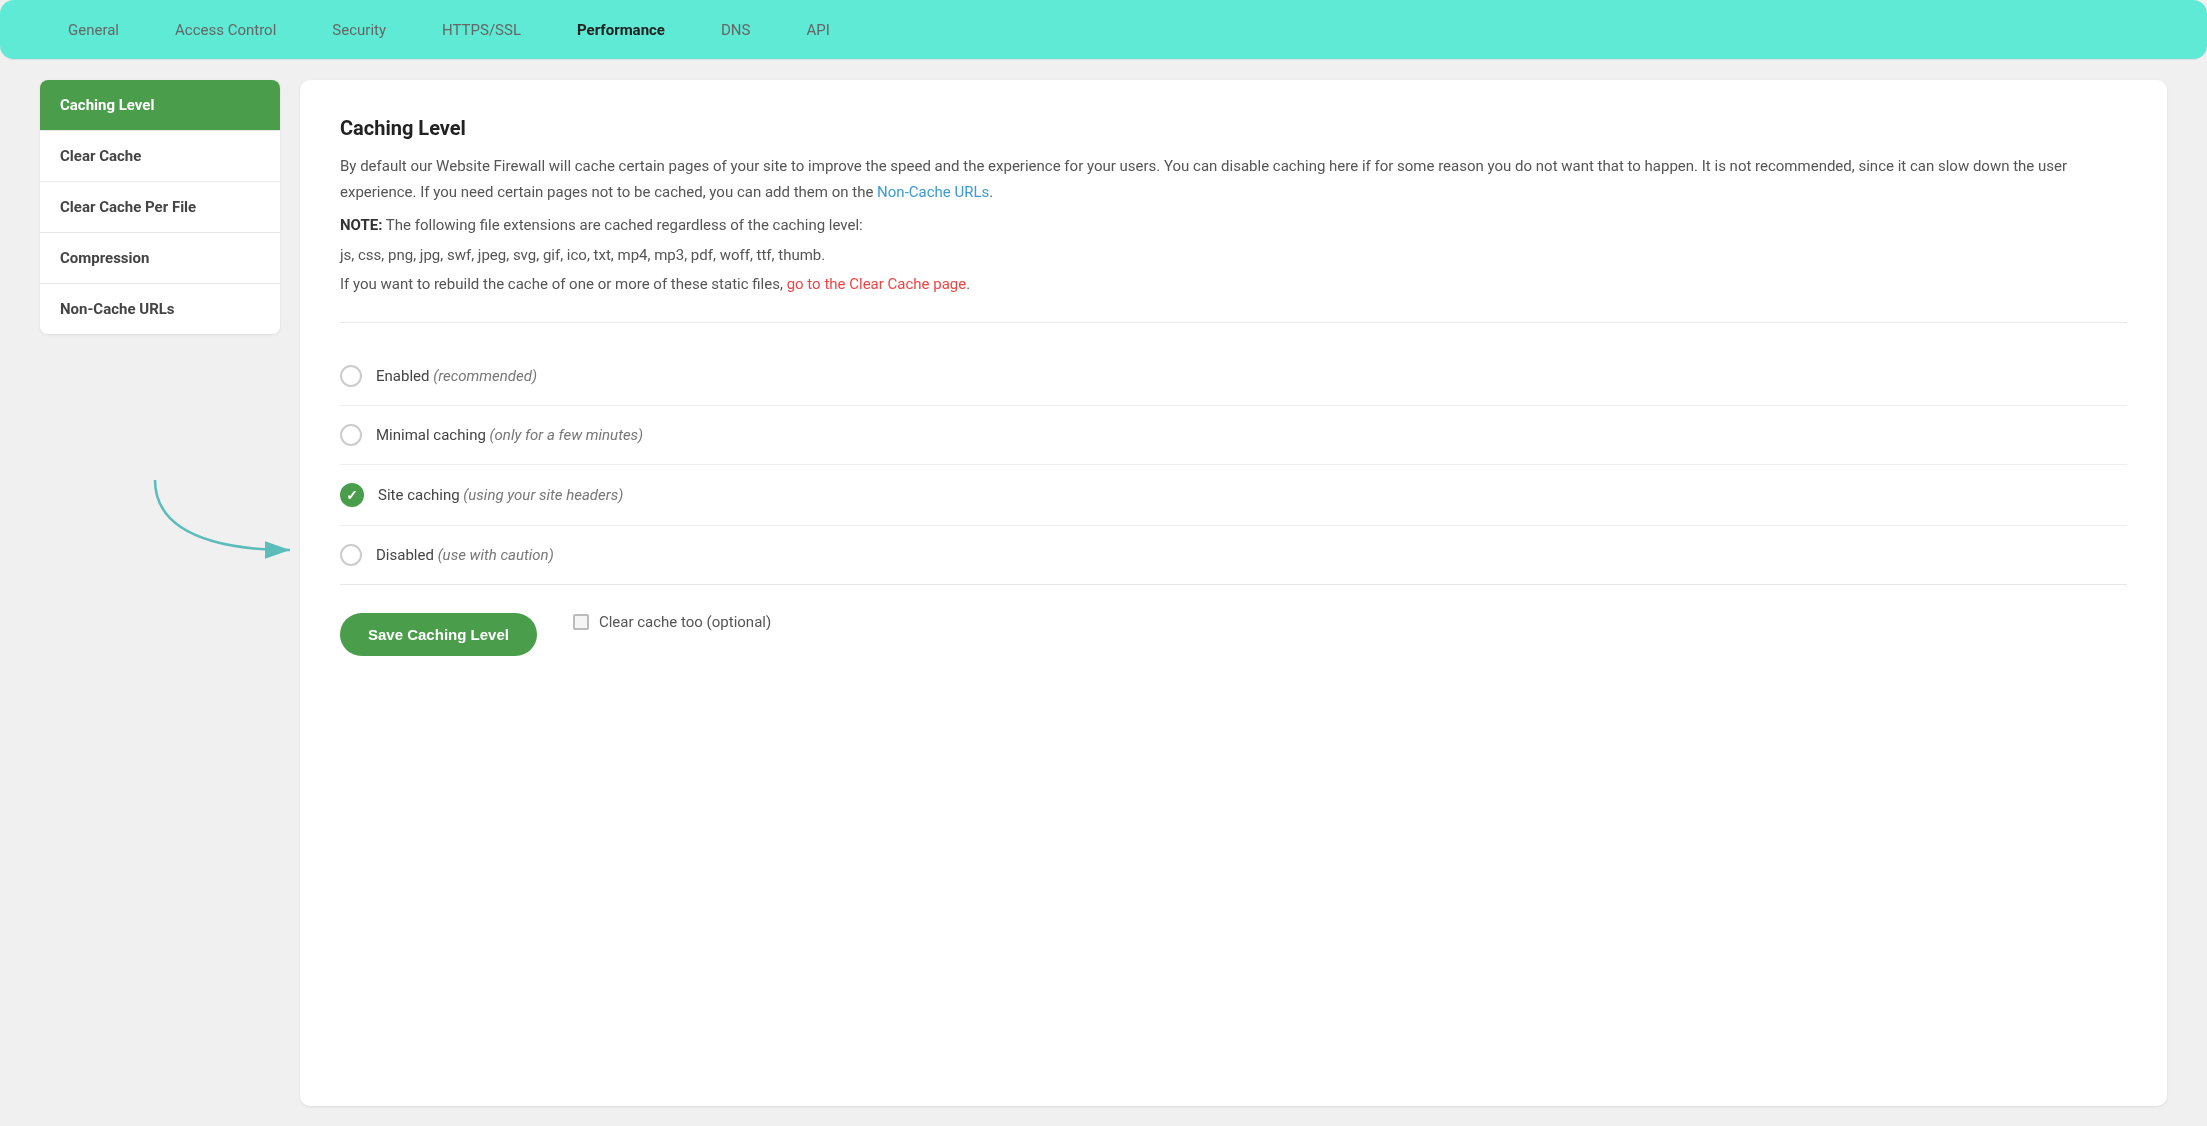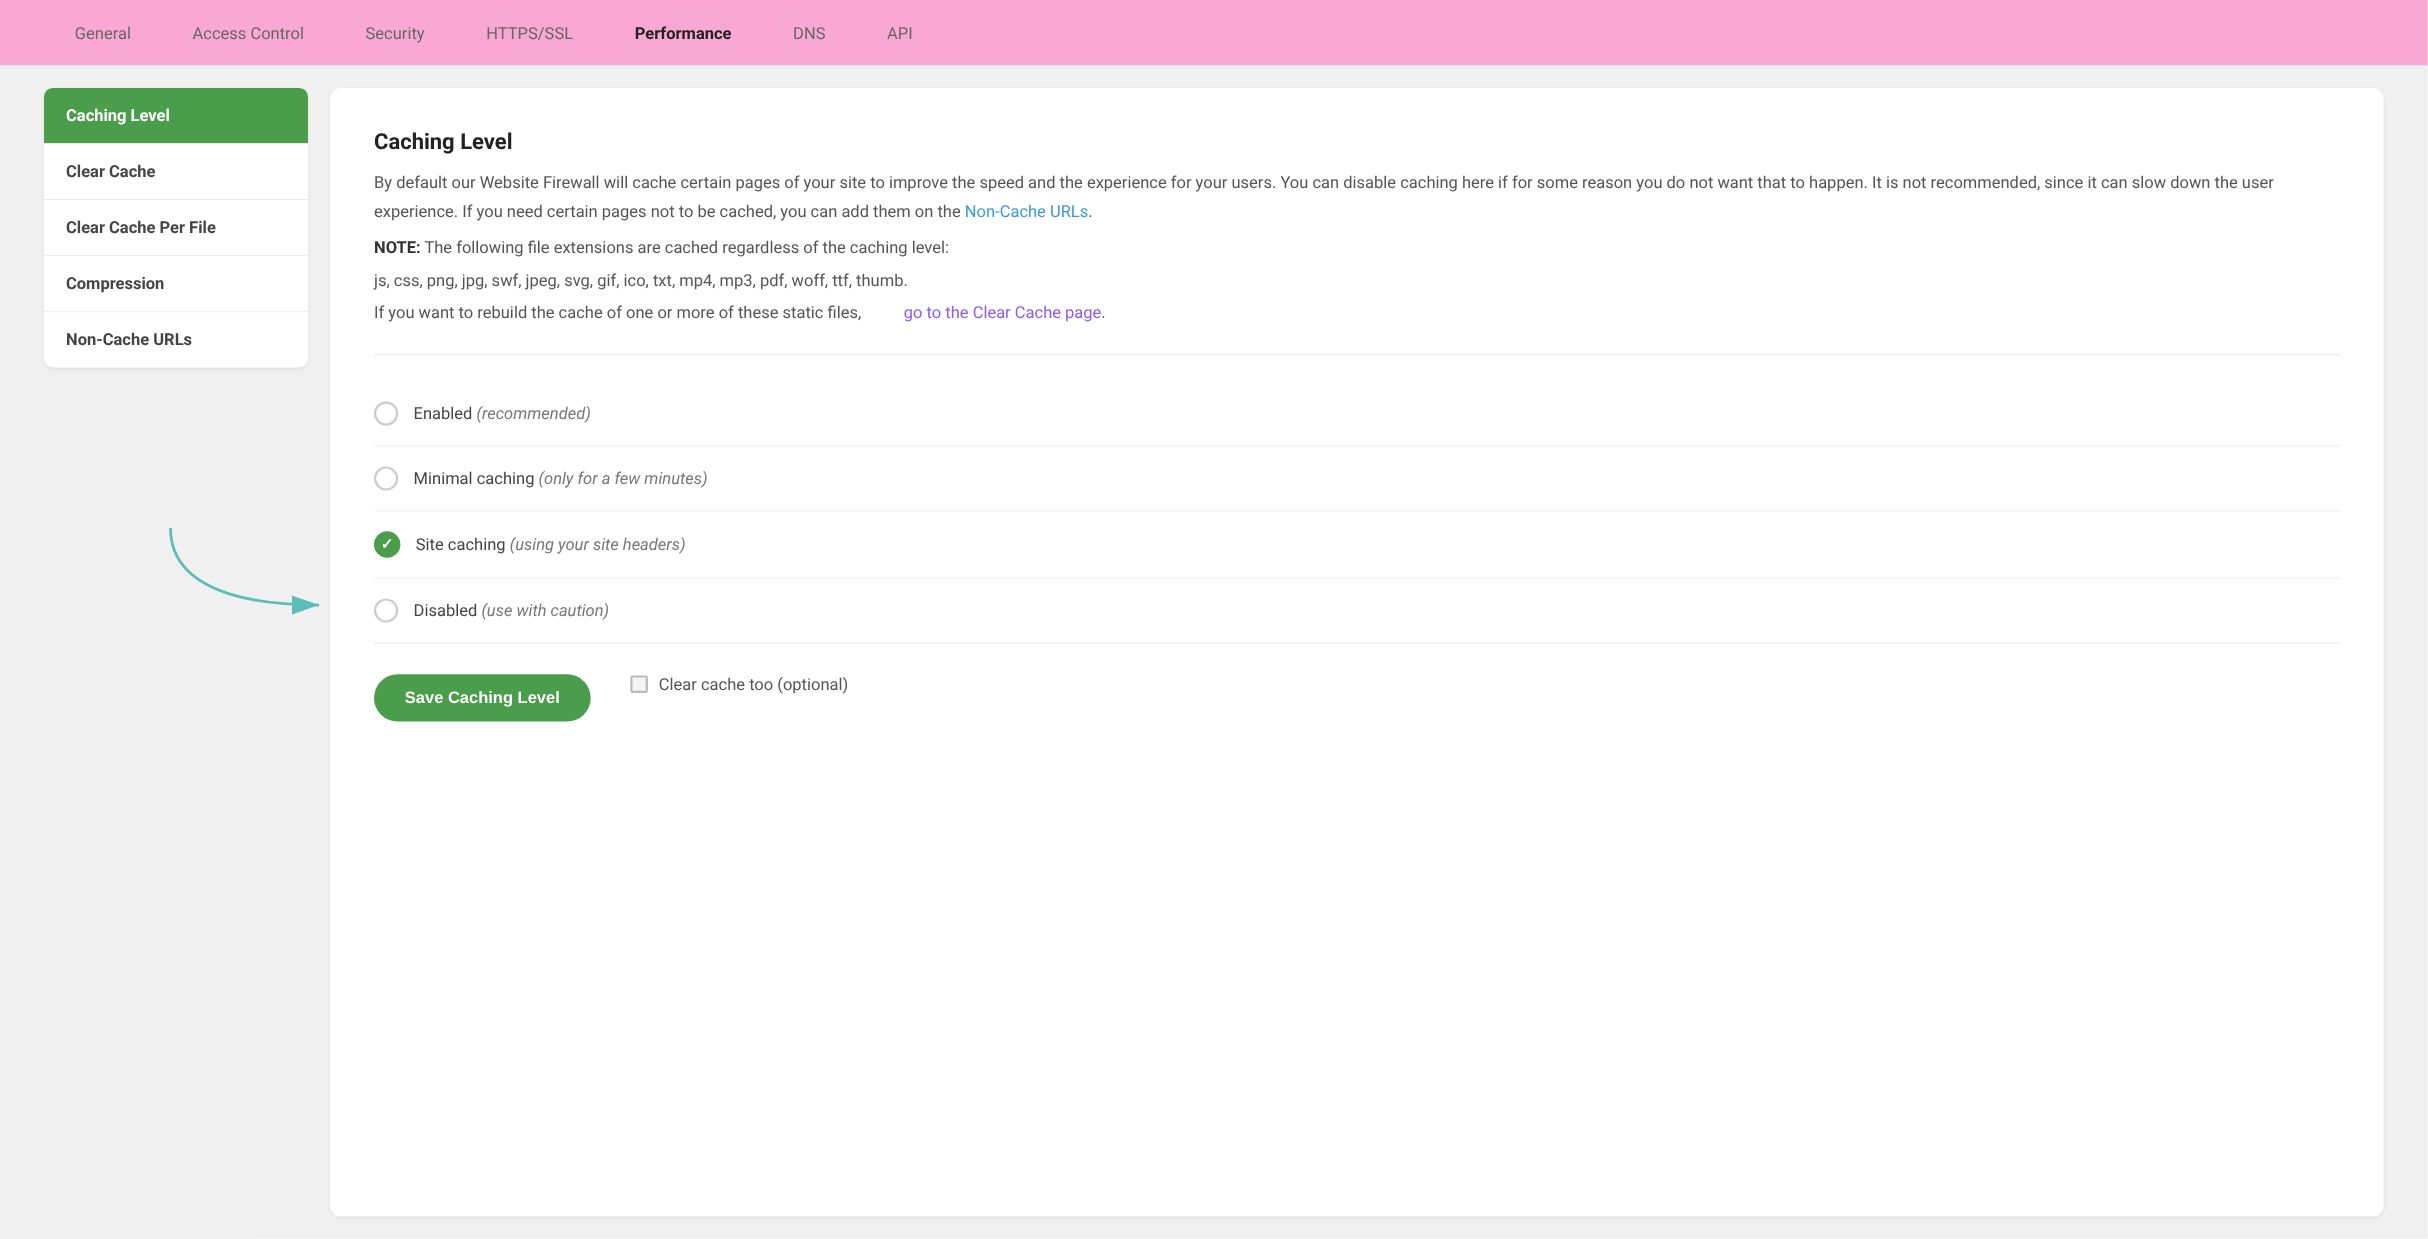--- a/index.html
+++ b/index.html
@@ -5,26 +5,27 @@
     * { box-sizing: border-box; margin: 0; padding: 0; }
     body {
       font-family: -apple-system, BlinkMacSystemFont, 'Segoe UI', Roboto, sans-serif;
       background: #f0f0f0;
       color: #333;
       font-size: 15px;
     }
 
     
     .top-nav {
-      background: #f9a8d4;
+      background: #5eead4;
       border-bottom: 1px solid #e0e0e0;
       display: flex;
       align-items: center;
       padding: 0 40px;
       height: 60px;
+      border-radius: 14px;
     }
     .top-nav a {
       text-decoration: none;
       color: #666;
       padding: 0 28px;
       font-size: 15px;
       line-height: 60px;
       display: inline-block;
     }
     .top-nav a.active {
@@ -99,23 +100,22 @@
     .content-note {
       font-size: 15px;
       color: #555;
       line-height: 1.7;
       margin-bottom: 4px;
     }
     .content-note strong {
       color: #333;
     }
     .content-note a {
-      color: #8b5cf6;
+      color: #ef4444;
       text-decoration: none;
-      margin-left: 35px;
     }
 
     .divider {
       border: none;
       border-top: 1px solid #e8e8e8;
       margin: 24px 0;
     }
 
     
     .radio-option {

